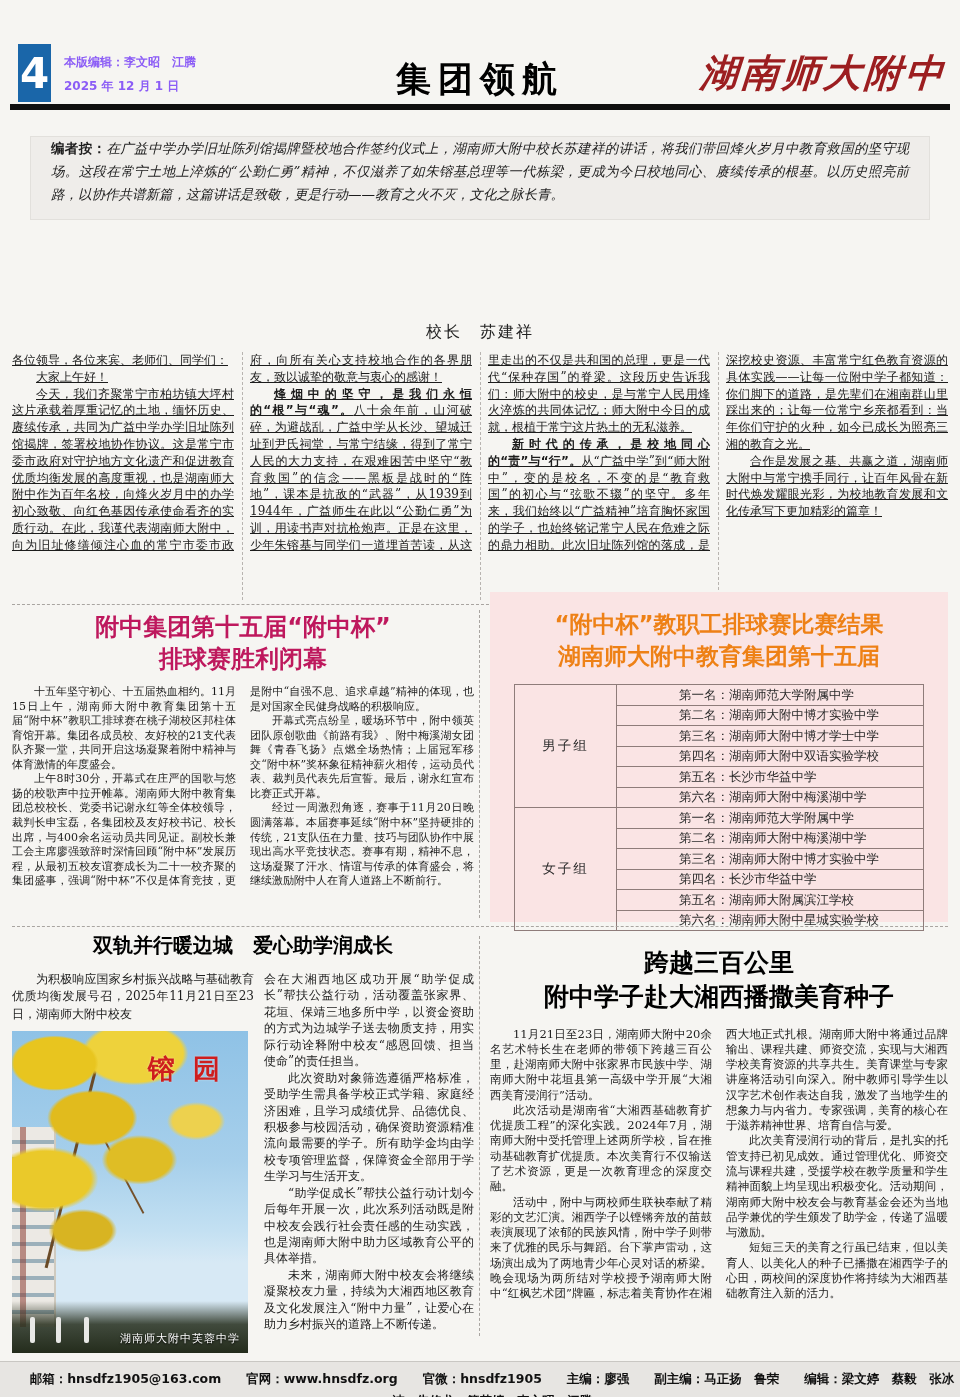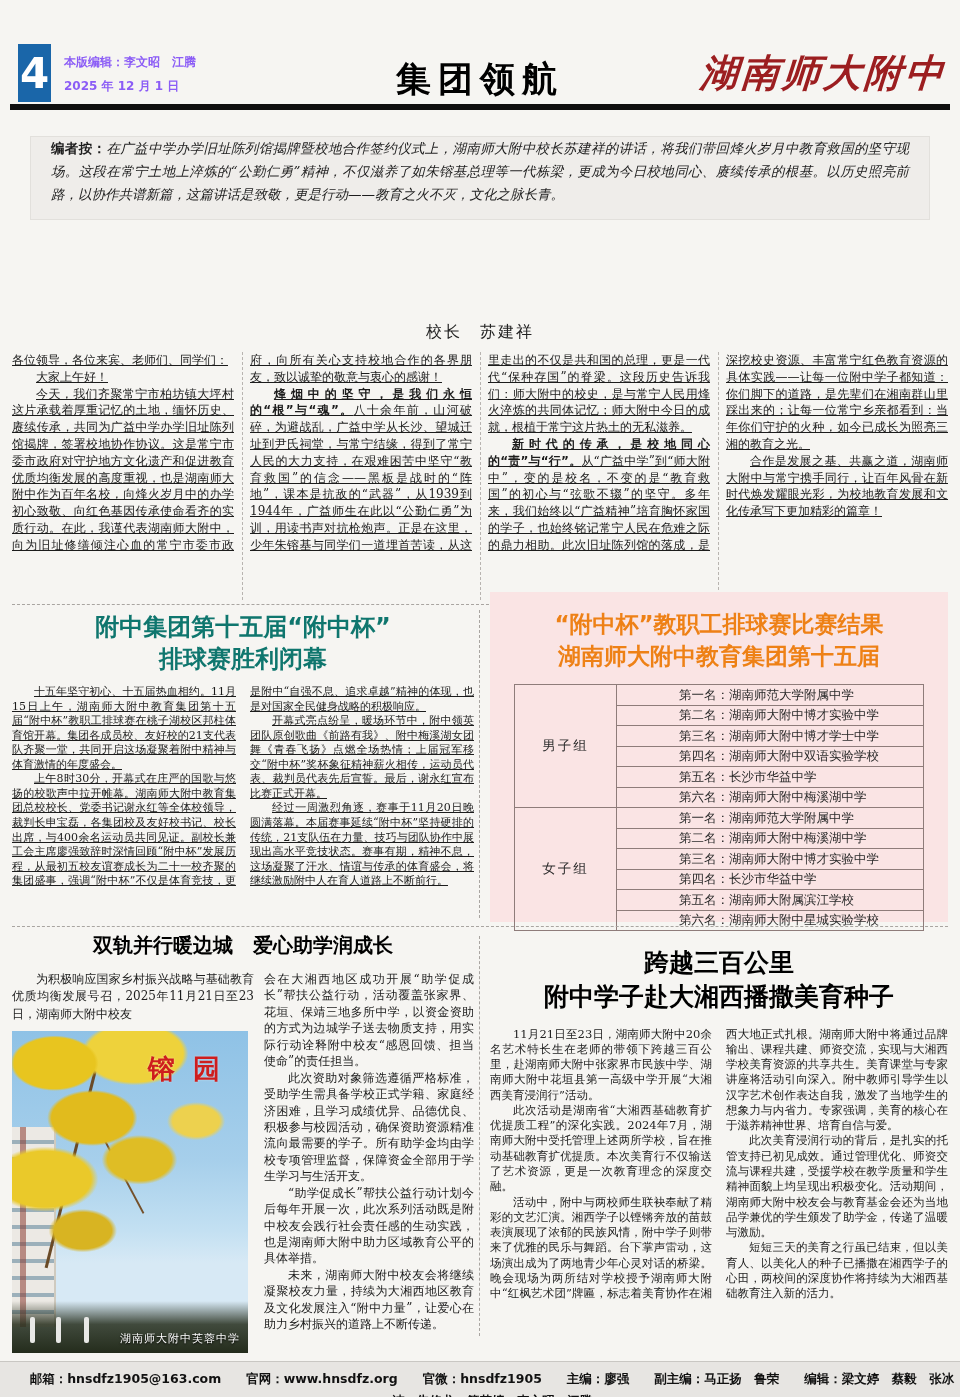--- a/index.html
+++ b/index.html
@@ -34,23 +34,23 @@
   .sp-body p, .art-body p, .vb-body p, .aid-right p { text-indent:2em; }
   .sp-body p.noind { text-indent:0; }
   .lead { font-family:"DejaVu Sans","Liberation Sans",sans-serif; font-weight:bold; }
 
   .dash-h { position:absolute; left:12px; right:12px; border-top:1px dashed #a9a5a1; }
   .dash-v { position:absolute; border-left:1px dashed #a9a5a1; }
 
   
   .vb { position:absolute; left:12px; top:612px; width:462px; }
   .vb h2 { text-align:center; font-family:"DejaVu Sans","Liberation Sans",sans-serif; font-weight:bold;
-           font-size:24px; line-height:1.32; color:#0f766e; }
+           font-size:24px; line-height:1.32; color:#be185d; }
   .vb-body { margin-top:10px; height:232px; overflow:hidden; column-count:2; column-gap:14px;
-             font-size:11px; line-height:1.32; text-align:justify;text-decoration:underline; }
+             font-size:11px; line-height:1.32; text-align:justify; }
 
   
   .results { position:absolute; left:490px; top:592px; width:458px; height:330px; background:#fae4e4; }
   .results h2 { text-align:center; padding-top:16px; color:#ee8116; font-family:"DejaVu Sans","Liberation Sans",sans-serif;
                 font-weight:bold; font-size:23px; line-height:1.4; }
   .results table { margin:12px auto 0; width:410px; border-collapse:collapse; }
   .results td { border:1px solid #8e7c7a; font-size:12.5px; height:20.5px; color:#2a2a2a; }
   .results td.grp { width:102px; text-align:center; font-size:13.5px; letter-spacing:2px; }
   .results td.rank { padding-left:62px; }
 

